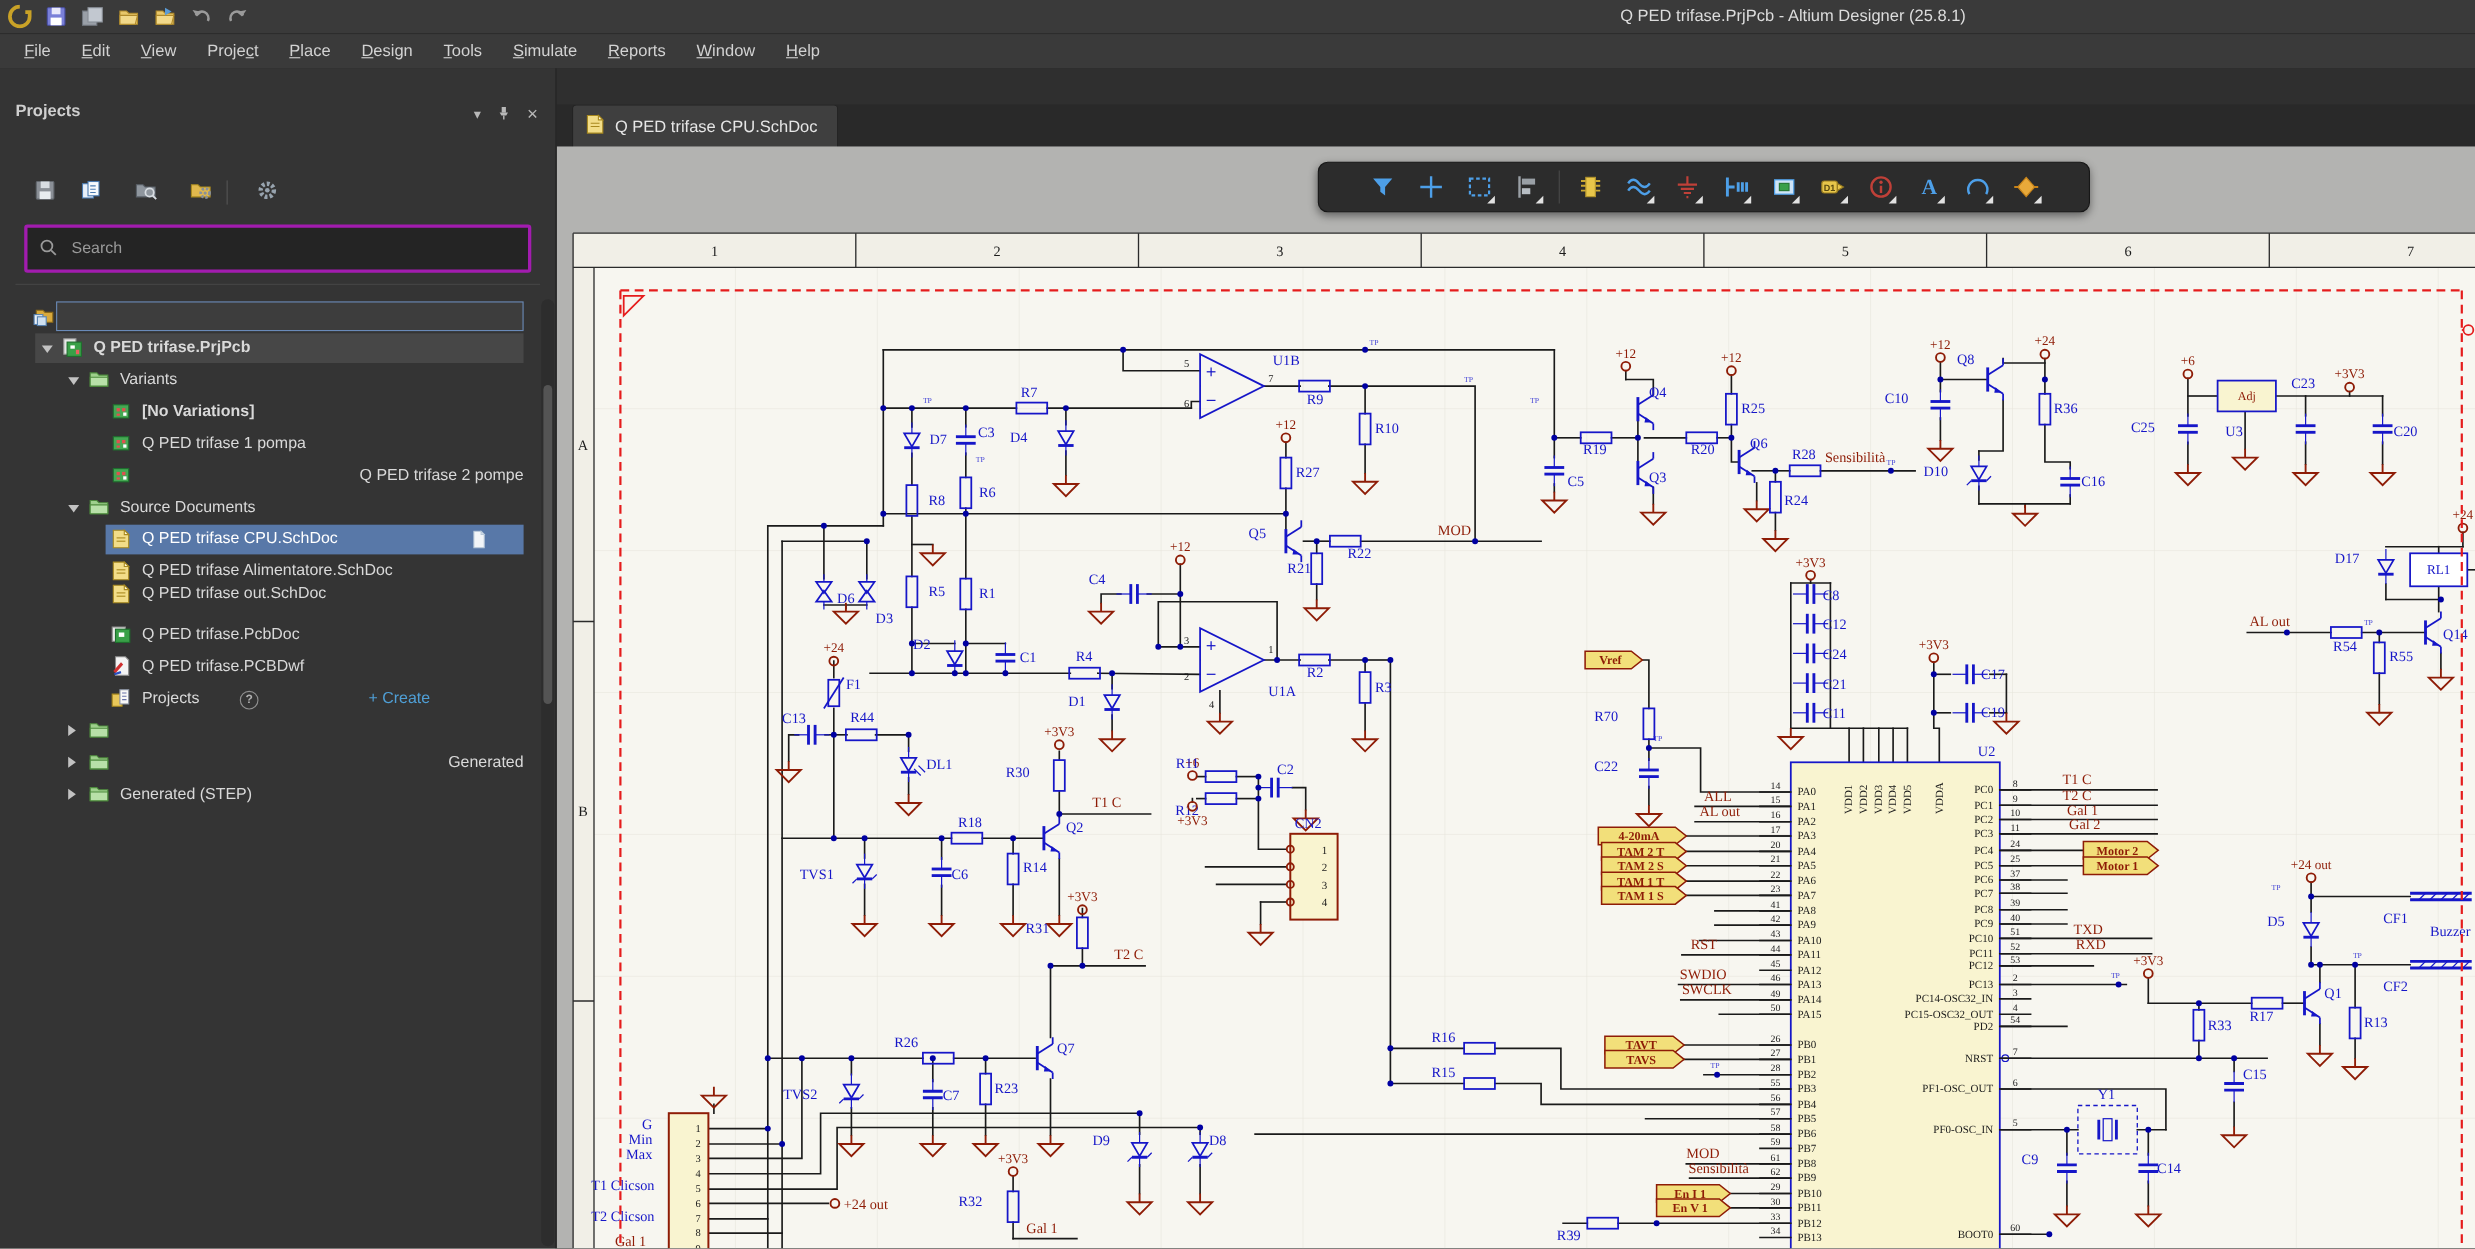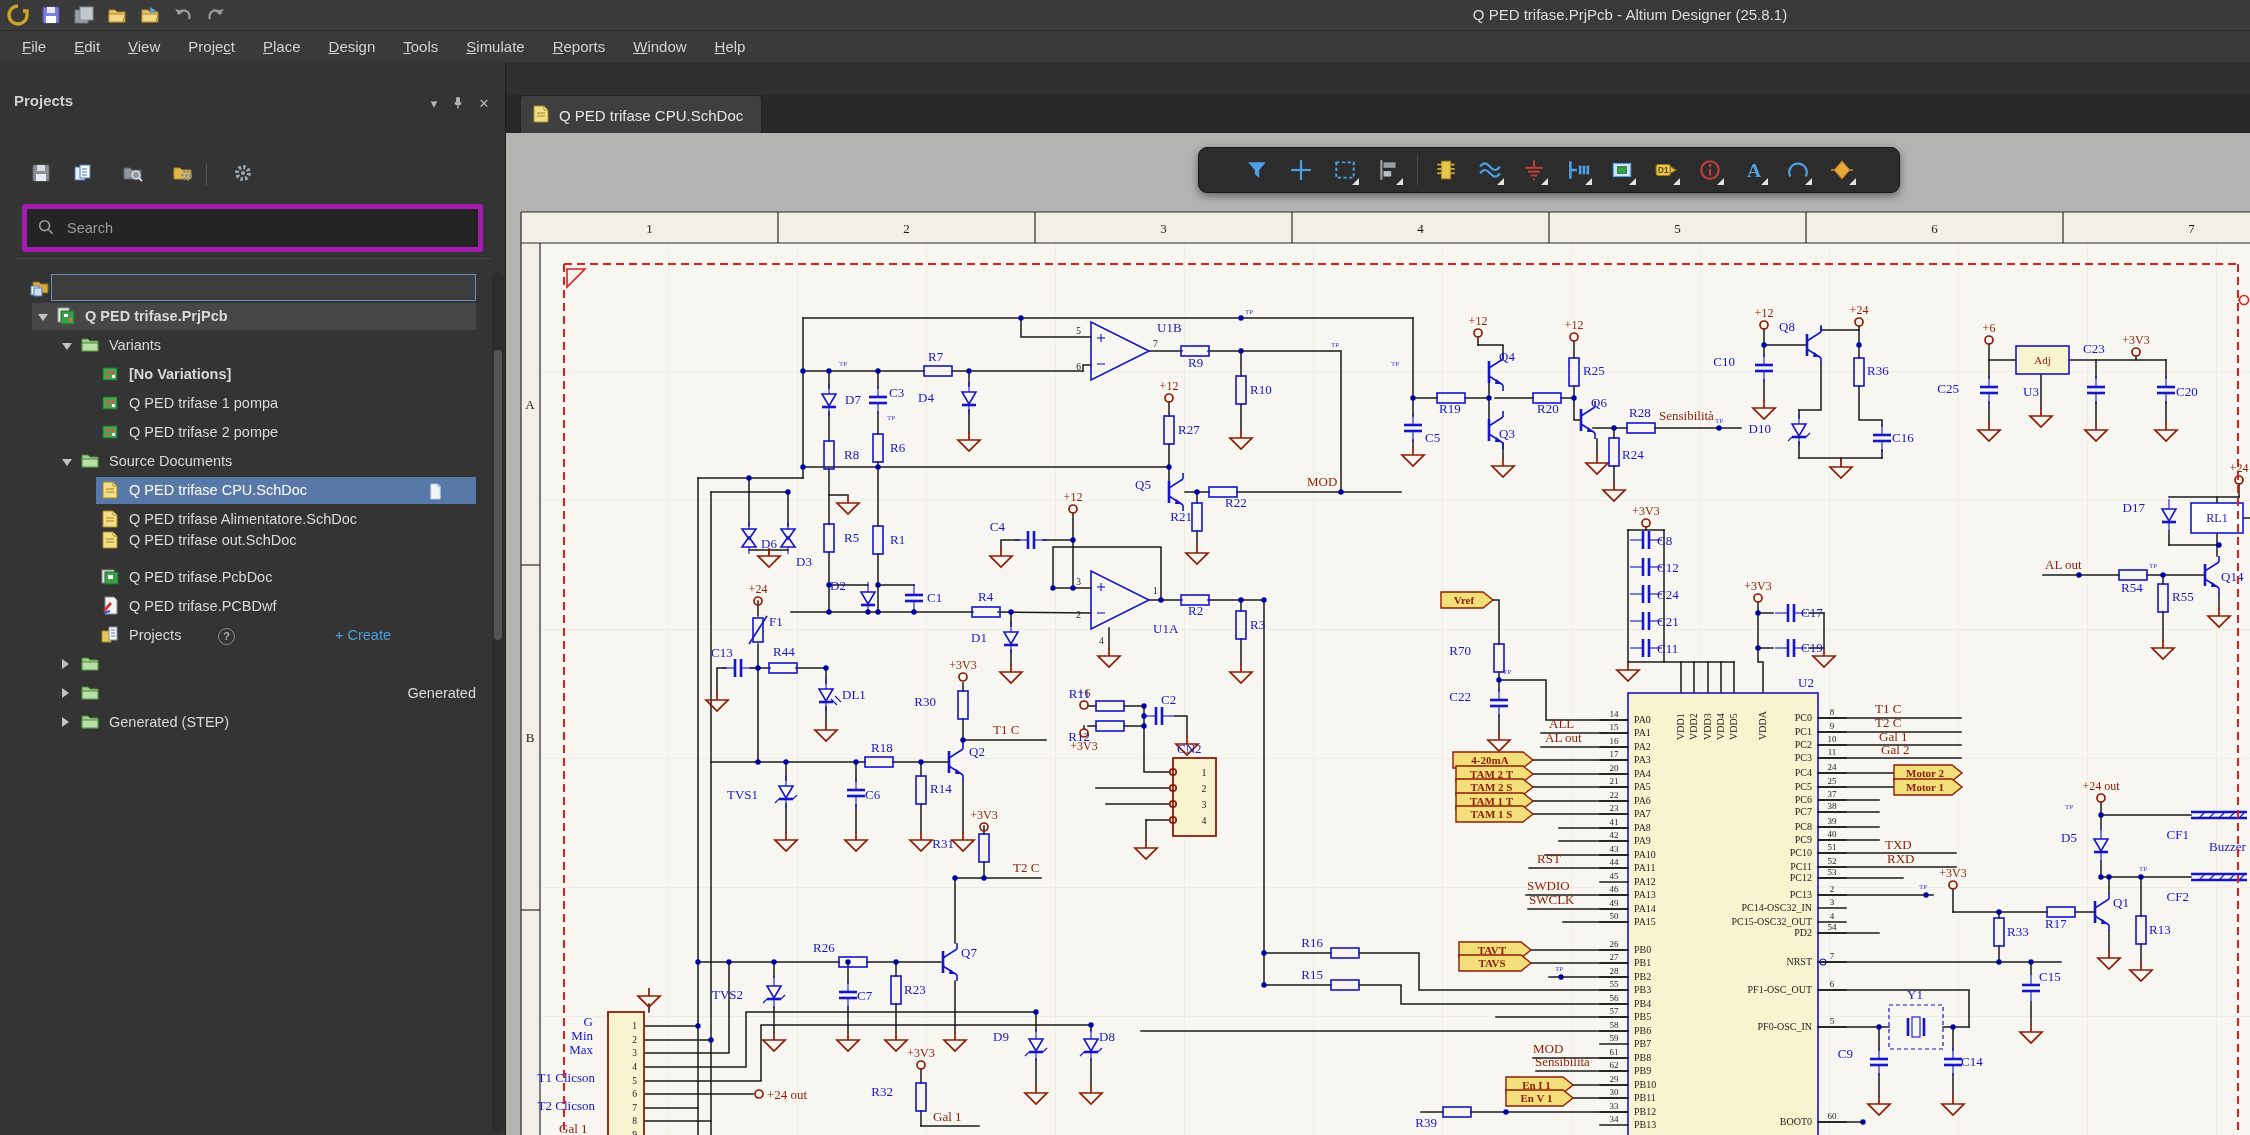--- a/index.html
+++ b/index.html
@@ -15,21 +15,21 @@
   .mitem{padding:0 14px;font-size:15px;color:#d2d2d2;line-height:31px;cursor:default}
   .mitem .acc{text-decoration:underline}
   
   #projects-panel{position:absolute;left:0;top:62px;width:505px;bottom:0;background:#343434;border-right:1px solid #1f1f1f;overflow:hidden}
   #panel-header{position:absolute;left:0;top:26px;width:100%;height:32px}
   #panel-title{position:absolute;left:14px;top:4px;font-size:15px;font-weight:bold;color:#cfcfcf}
   .hicon{position:absolute;top:8px;width:18px;height:16px;color:#b8b8b8;font-size:13px;text-align:center;cursor:default}
   #panel-toolbar{position:absolute;left:0;top:96px;width:100%;height:36px}
   .pticon{position:absolute;top:4px;width:26px;height:26px}
   .ptdivider{position:absolute;top:6px;width:1px;height:22px;background:#555}
-  #search-box{position:absolute;left:22px;right:22px;top:142px;height:38px;background:#242424;border:5px solid #a21caf;border-radius:3px}
+  #search-box{position:absolute;left:22px;right:22px;top:142px;height:38px;background:#242424;border:3px solid #a21caf;border-radius:3px}
   #search-box svg{position:absolute;left:10px;top:9px}
   #search-input{position:absolute;left:38px;top:4px;right:8px;bottom:4px;background:transparent;border:none;outline:none;color:#cfcfcf;font-size:14.5px;font-family:"Liberation Sans",sans-serif}
   #search-input::placeholder{color:#9a9a9a}
   #panel-sep{position:absolute;left:14px;right:14px;top:196px;height:1px;background:#454545}
   
   .trow{position:absolute;left:0;width:492px;height:29px;font-size:14.5px;color:#d9d9d9;line-height:29px;cursor:default}
   .trow .lbl{position:absolute;top:0;white-space:nowrap;overflow:hidden;right:16px;z-index:2}
   .trow .lbl.bold{font-weight:bold}
   .trow .ticon{position:absolute;top:4px;z-index:2}
   .trow .arr{position:absolute;width:0;height:0;z-index:2}
@@ -236,21 +236,21 @@
       <div class="trow" style="top: 327px;">
         <span class="ticon" style="left:100px"><svg width="20" height="20" viewBox="0 0 20 20">
             <rect x="3" y="4" width="14" height="12" fill="#45a853" stroke="#1e6f2d"></rect>
             <rect x="6" y="7" width="3" height="3" fill="#e05050"></rect>
             <rect x="11" y="7" width="3" height="3" fill="#e05050"></rect>
             <rect x="6" y="12" width="3" height="2" fill="#e05050"></rect>
             <rect x="12" y="11" width="3" height="3" fill="#fff"></rect>
           </svg></span>
         <span class="lbl" style="left:129px">Q PED trifase 1 pompa</span>
       </div>
-      <div class="trow" style="top: 356px;">
+      <div class="trow" style="top: 356px; text-align: right;">
         <span class="ticon" style="left:100px"><svg width="20" height="20" viewBox="0 0 20 20">
             <rect x="3" y="4" width="14" height="12" fill="#45a853" stroke="#1e6f2d"></rect>
             <rect x="6" y="7" width="3" height="3" fill="#e05050"></rect>
             <rect x="11" y="7" width="3" height="3" fill="#e05050"></rect>
             <rect x="6" y="12" width="3" height="2" fill="#e05050"></rect>
             <rect x="12" y="11" width="3" height="3" fill="#fff"></rect>
           </svg></span>
         <span class="lbl" style="left:129px">Q PED trifase 2 pompe</span>
       </div>
       <div class="trow" style="top: 385px;">

